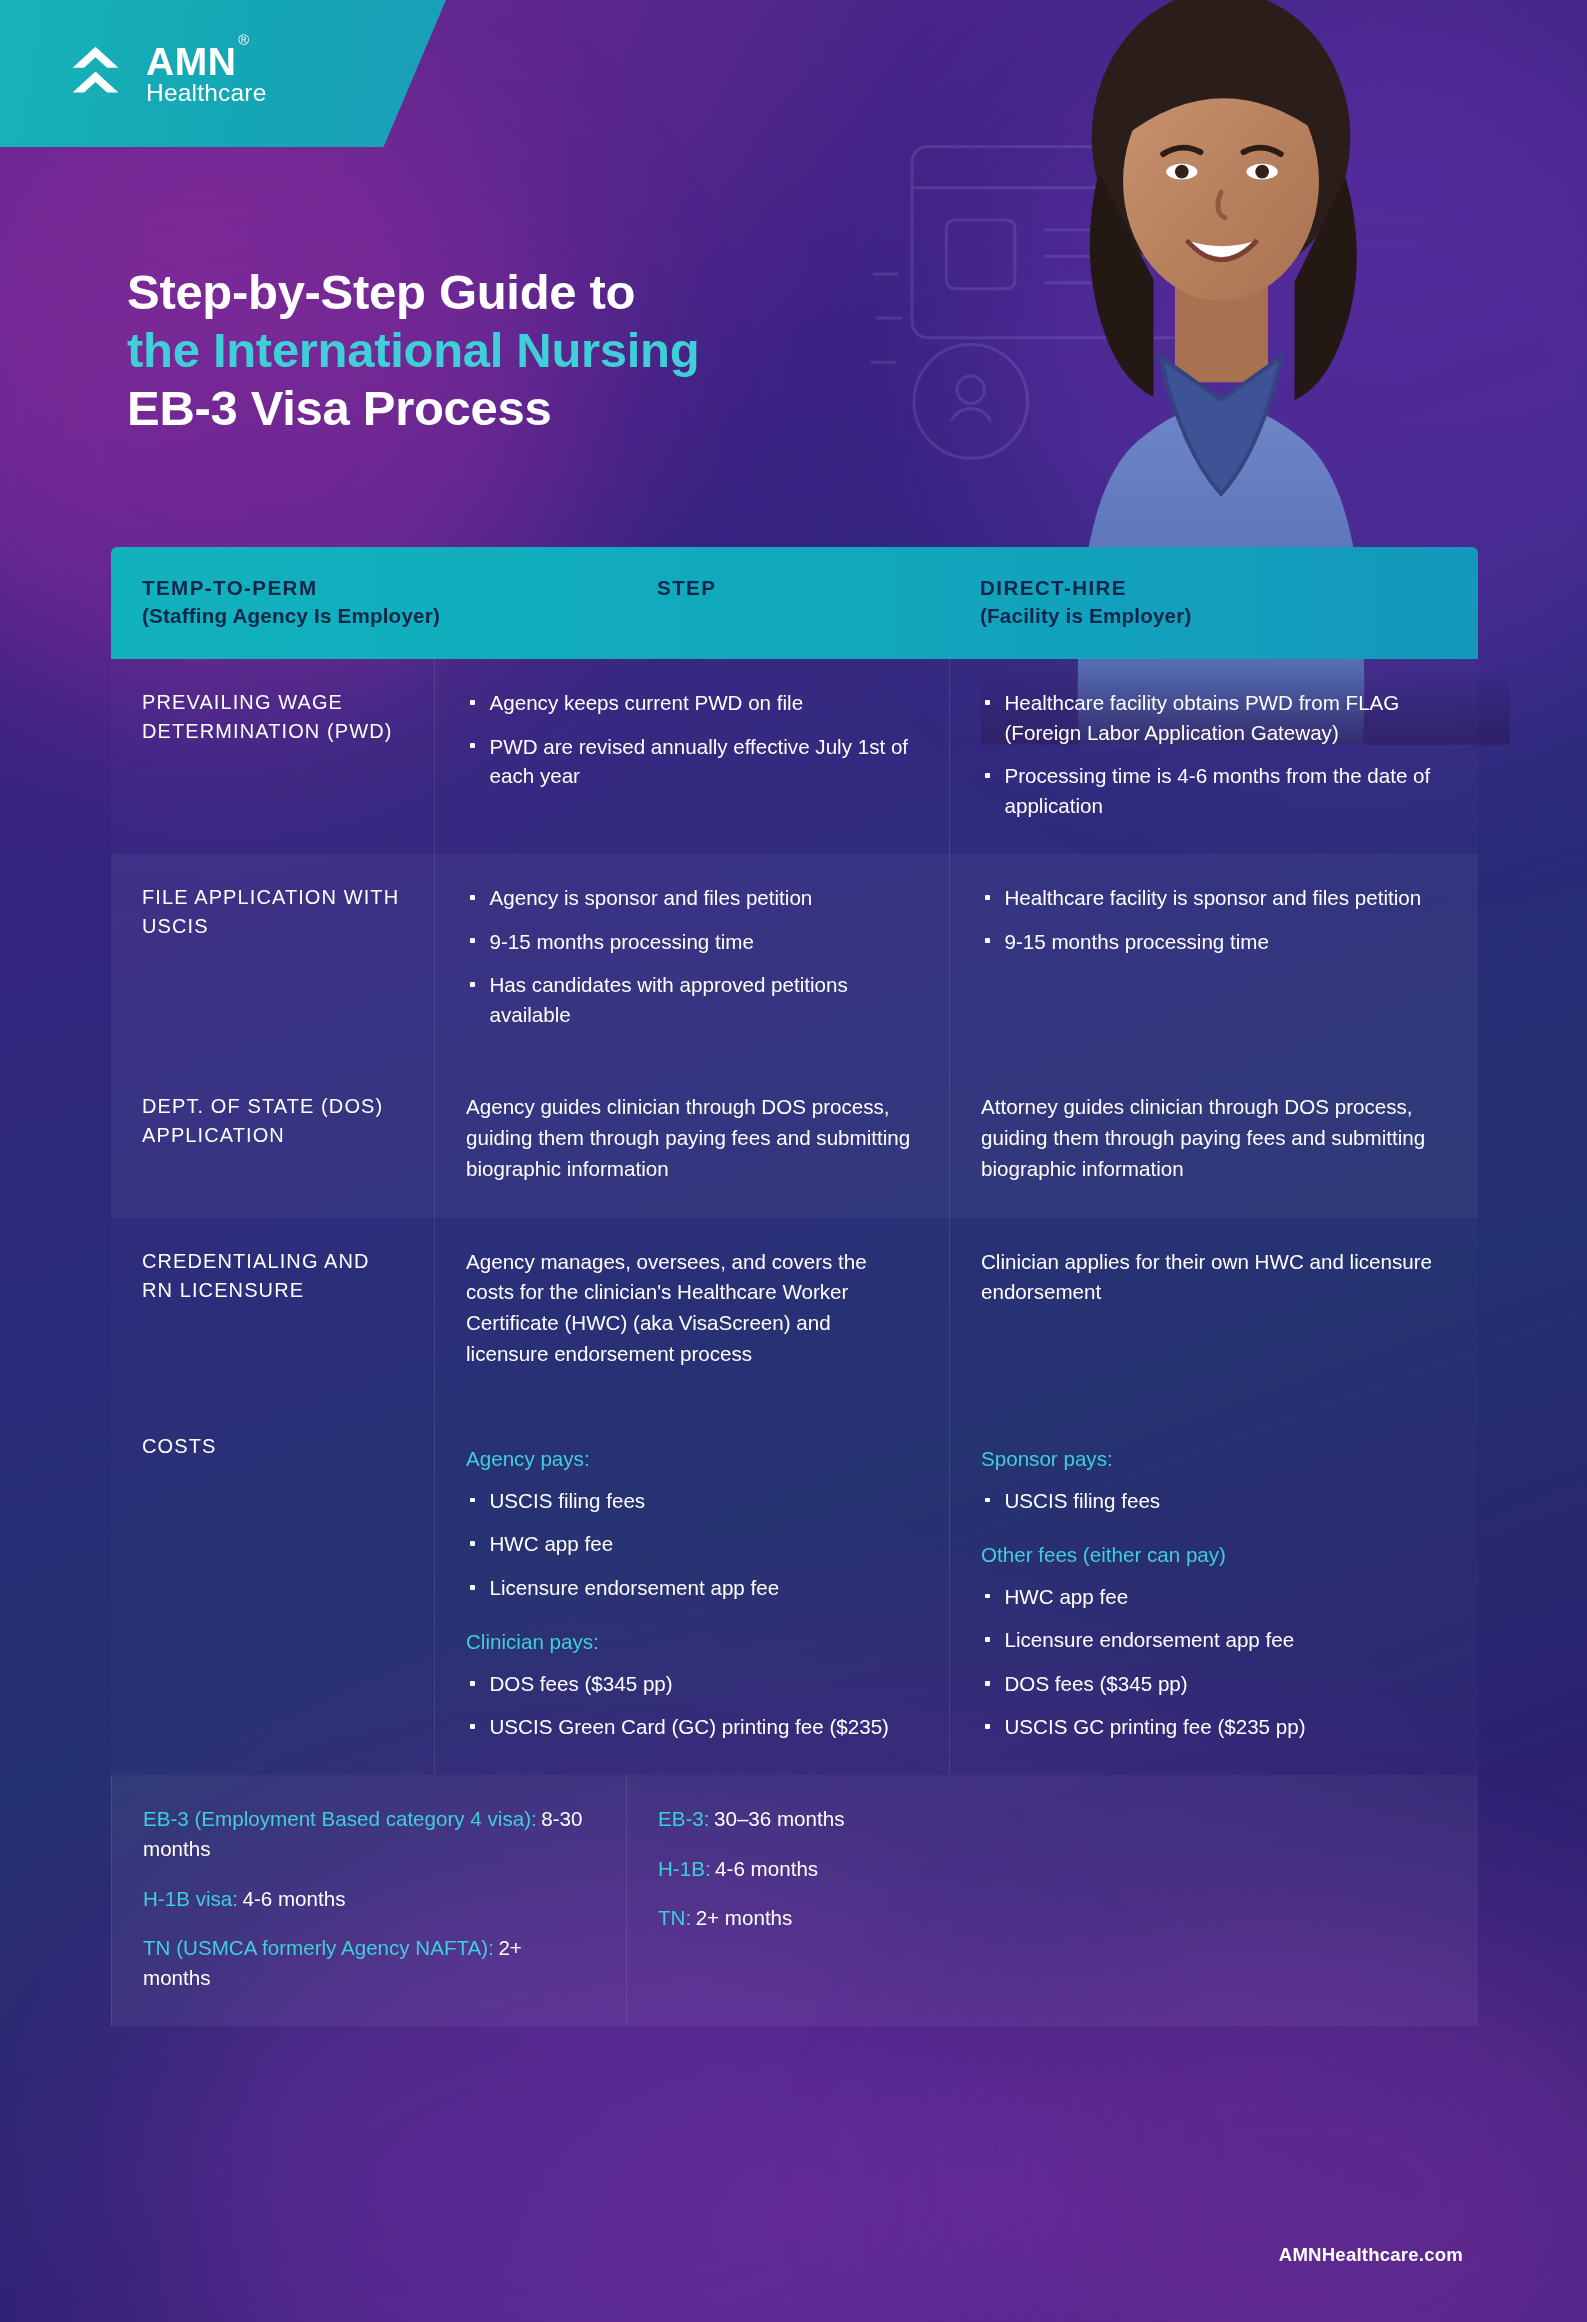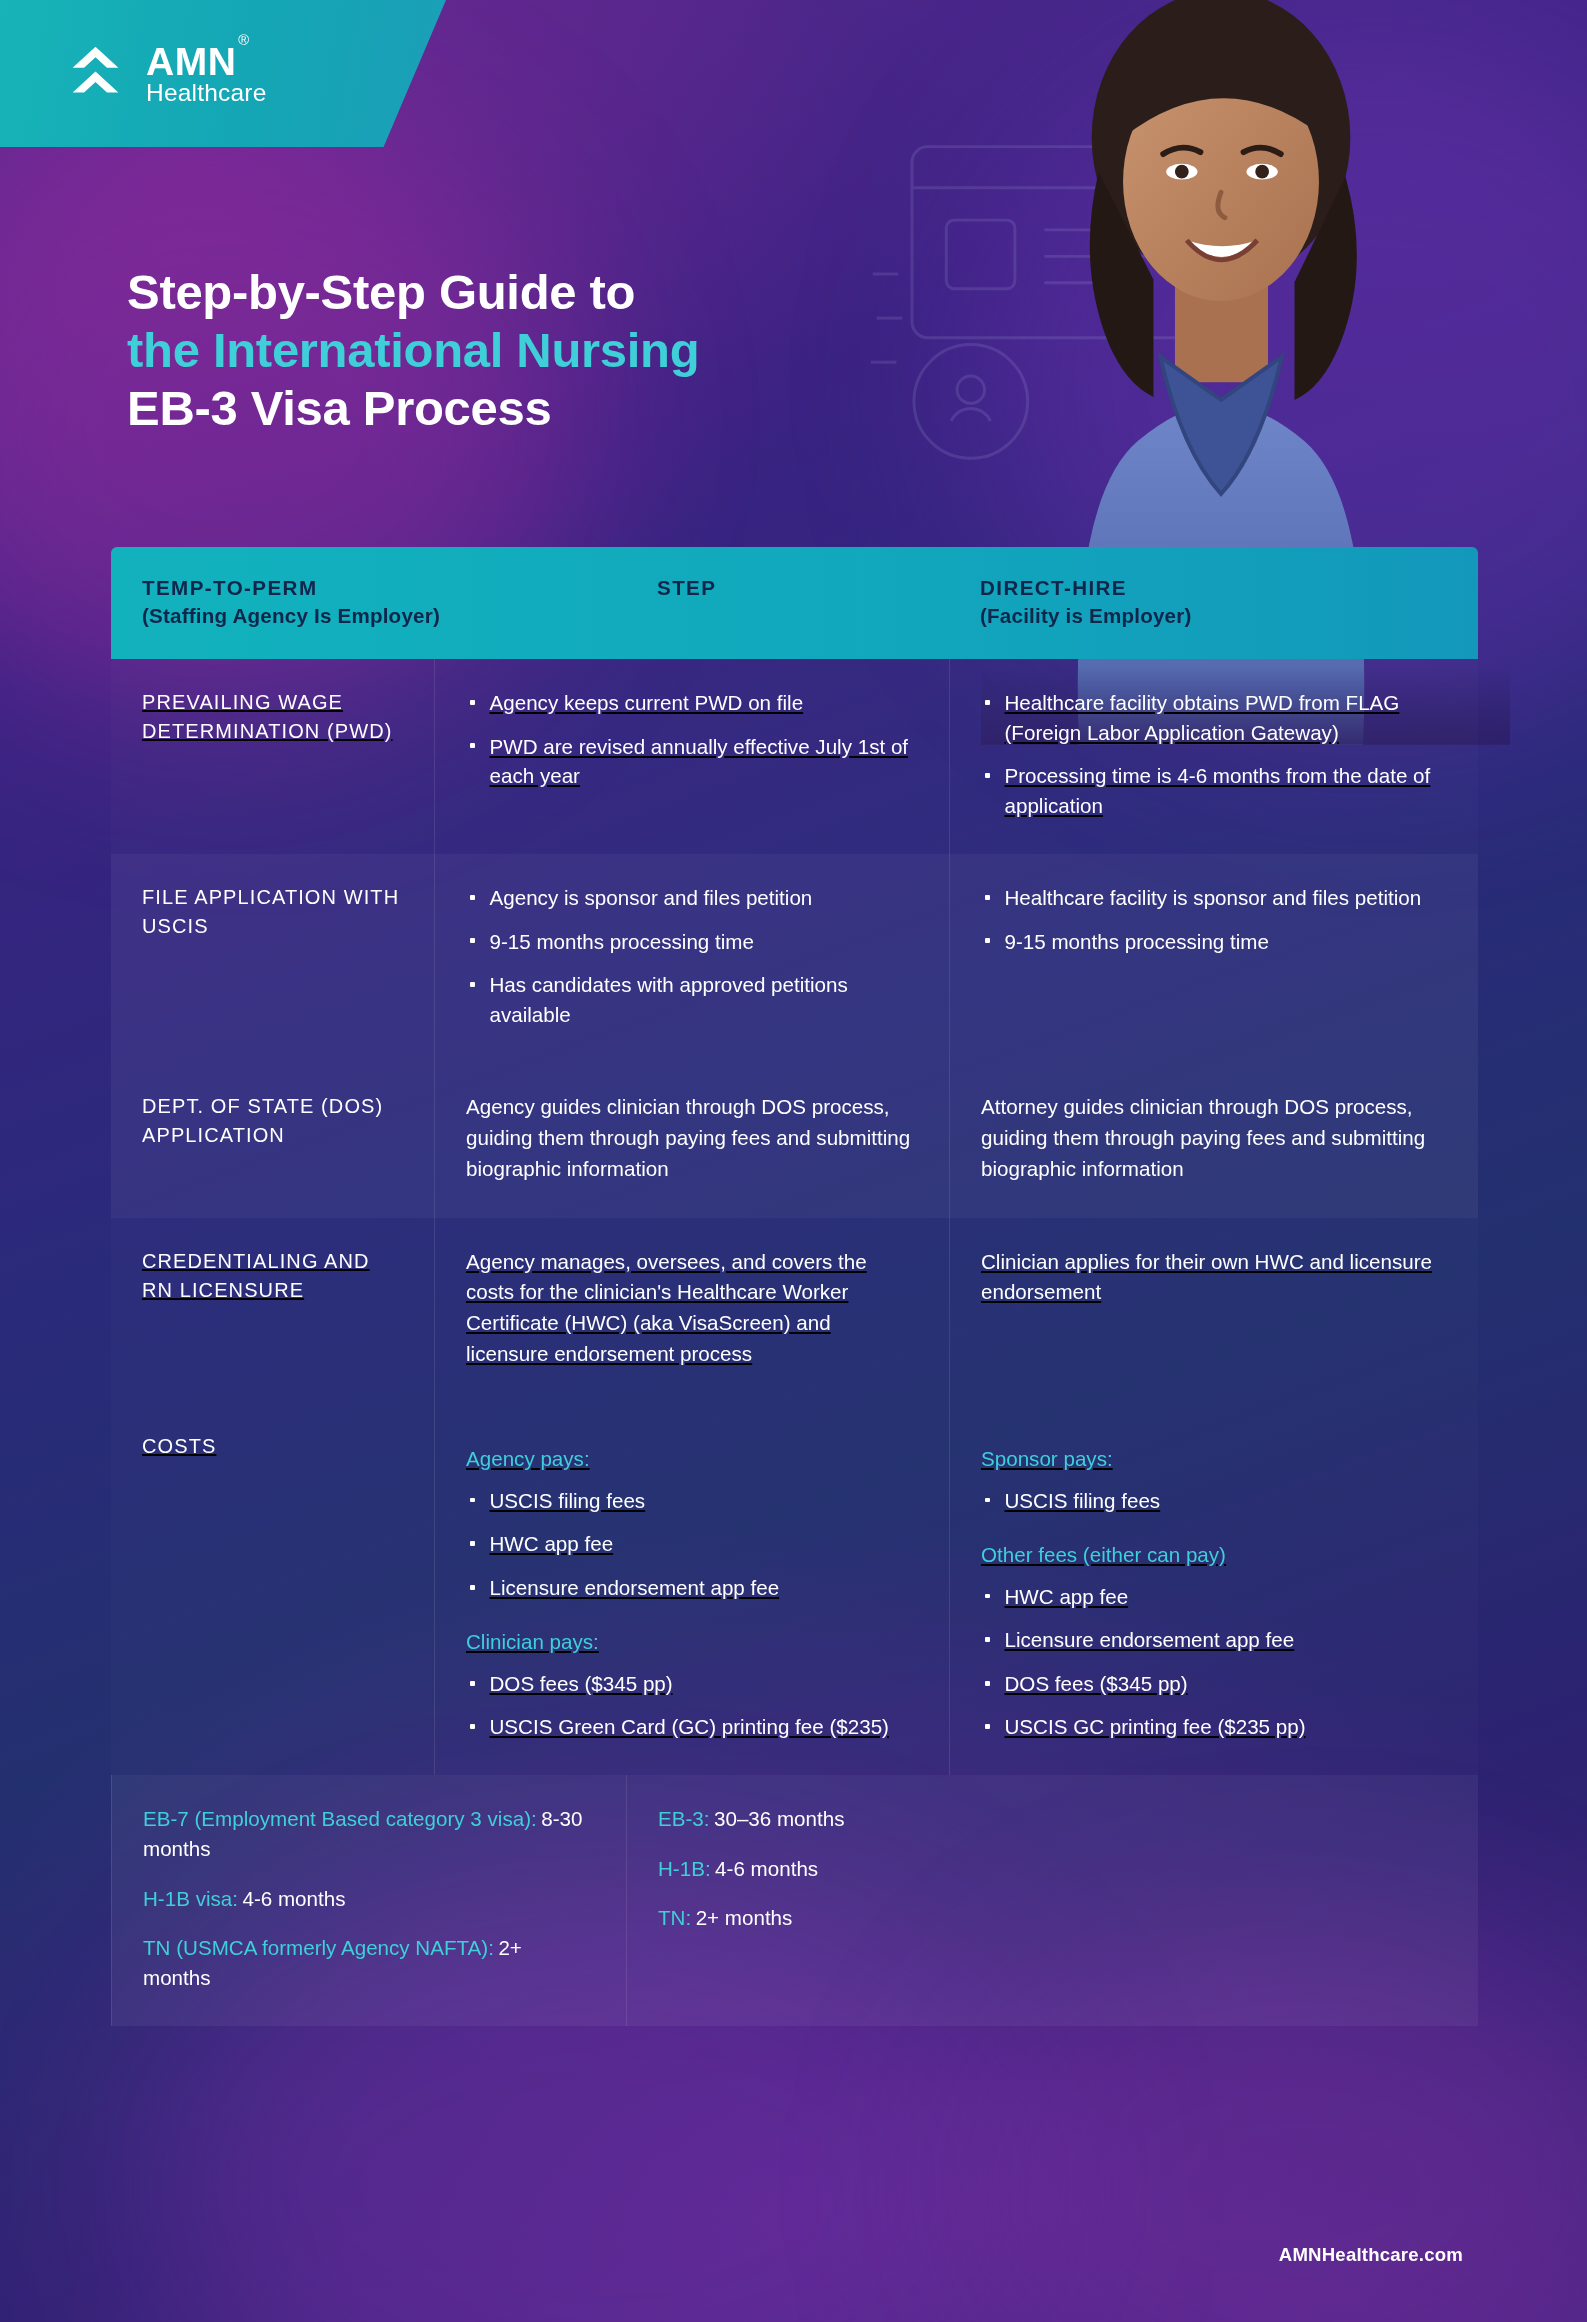--- a/index.html
+++ b/index.html
@@ -109,21 +109,21 @@
     font-weight: bold;
     letter-spacing: 0.2px;
     line-height: 1.35;
   }
   .c1 { width: 323px; flex: 0 0 323px; }
   .c2 { width: 515px; flex: 0 0 515px; }
   .c3 { width: 529px; flex: 0 0 529px; }
 
   .body-row { position: relative; }
   .body-row.alt { background: rgba(255,255,255,0.055); }
-  .body-row.plain { background: rgba(255,255,255,0.015); text-decoration: underline; }
+  .body-row.plain { background: rgba(255,255,255,0.015); }
   .body-row .cell { padding: 29px 31px 33px 31px; }
   .body-row .c2, .body-row .c3 { border-left: 1px solid rgba(255,255,255,0.10); }
 
   .step-title {
     color: #ffffff;
     font-size: 20px;
     letter-spacing: 1.1px;
     line-height: 1.45;
     text-transform: uppercase;
   }
@@ -369,21 +369,21 @@
           <li>Licensure endorsement app fee</li>
           <li>DOS fees ($345 pp)</li>
           <li>USCIS GC printing fee ($235 pp)</li>
         </ul>
       </div>
     </div>
 
     <div class="row body-row alt">
       <div class="cell c2">
         <div class="tl-line">
-          <span class="tl-key">EB-7 (Employment Based category 3 visa):</span>
+          <span class="tl-key">EB-3 (Employment Based category 4 visa):</span>
           <span class="tl-val">8-30 months</span>
         </div>
         <div class="tl-line">
           <span class="tl-key">H-1B visa:</span>
           <span class="tl-val">4-6 months</span>
         </div>
         <div class="tl-line">
           <span class="tl-key">TN (USMCA formerly Agency NAFTA):</span>
           <span class="tl-val">2+ months</span>
         </div>

